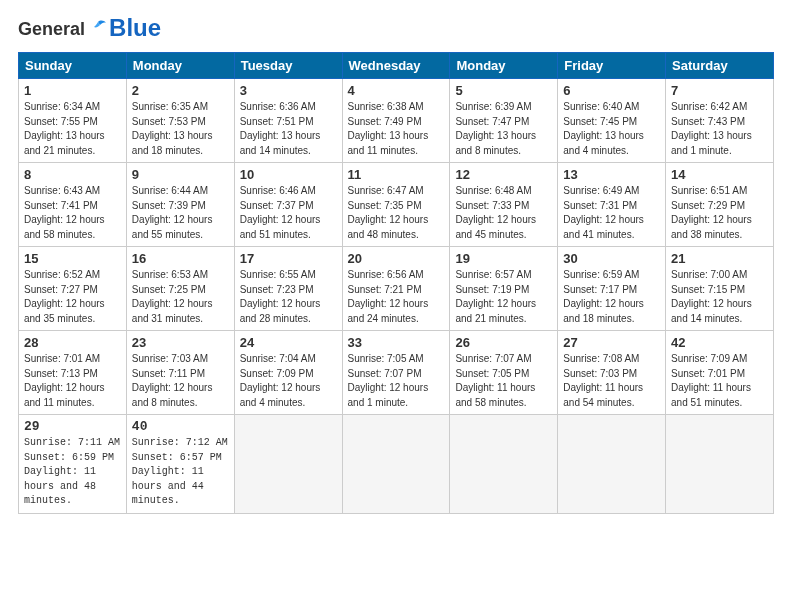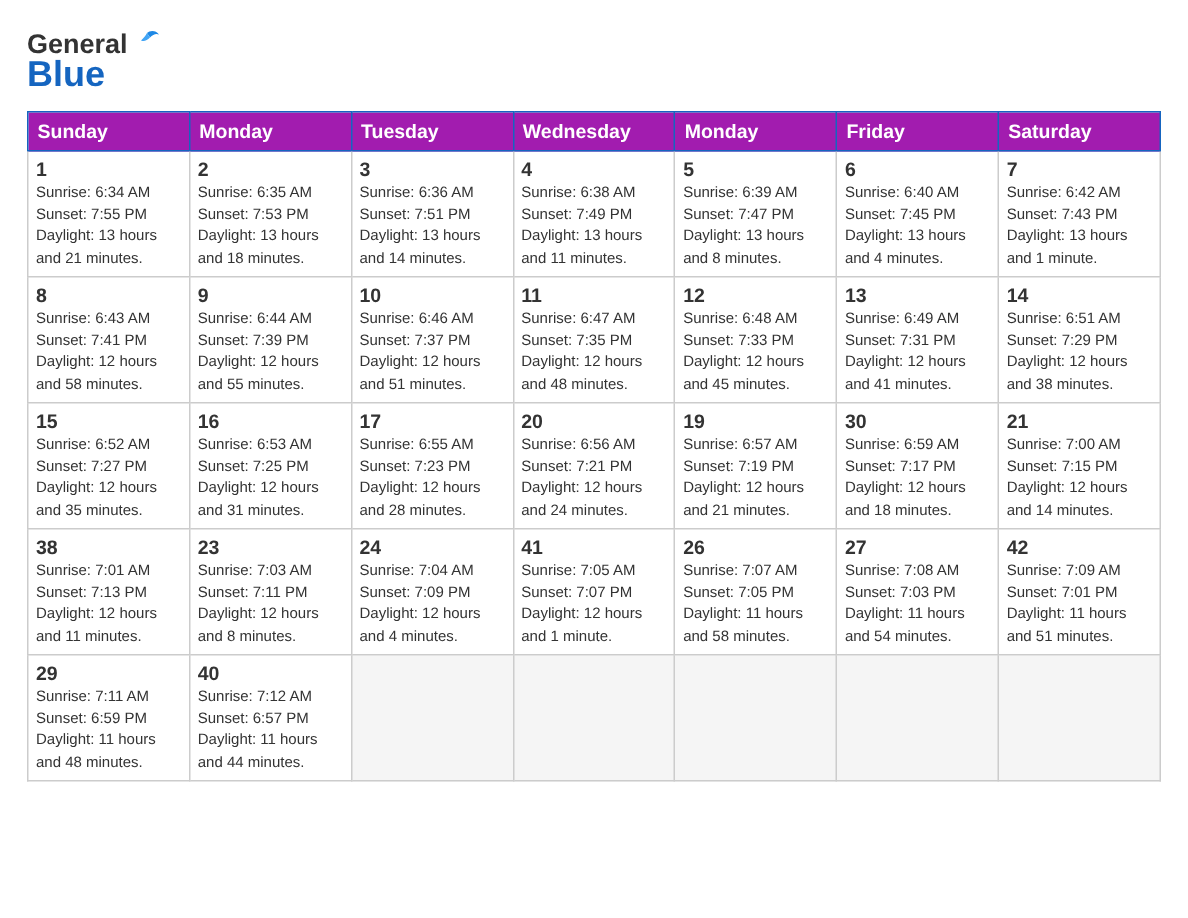--- a/index.html
+++ b/index.html
@@ -17,41 +17,41 @@
       background: #fff;
     }
     .header {
       display: flex;
       justify-content: space-between;
       align-items: flex-start;
       margin-bottom: 10px;
     }
     .logo {
       display: flex;
-      flex-direction: column;
+      flex-direction: row;
       align-items: flex-start;
     }
     .title-section {
       text-align: right;
     }
     .main-title {
       font-size: 32px;
       color: #333;
       font-weight: normal;
     }
     .subtitle {
       font-size: 14px;
       color: #555;
     }
     .calendar {
       width: 100%;
       border-collapse: collapse;
     }
     .calendar th {
-      background: #a21caf;
+      background: #0369a1;
       color: #fff;
       text-align: left;
       padding: 5px 6px;
       font-size: 13px;
       font-weight: bold;
       border: 1px solid #1565c0;
     }
     .calendar td {
       border: 1px solid #ccc;
       vertical-align: top;
@@ -73,20 +73,21 @@
     .day-info {
       font-size: 10px;
       line-height: 1.45;
       color: #333;
     }
     .week-row td {
       height: 78px;
     }
     .last-row td {
       height: 68px;
+      font-family: Liberation Mono, monospace;
     }
   </style>
 </head>
 <body>
 
 <div class="page">
   <div class="header">
     <div class="logo">
       <div style="display:flex; align-items:center; gap:2px;">
         <span style="font-size:18px; font-weight:bold; color:#333;">General</span>
@@ -137,24 +138,24 @@
         <tr class="week-row">
           <td><span class="day-num">15</span><span class="day-info">Sunrise: 6:52 AM<br>Sunset: 7:27 PM<br>Daylight: 12 hours and 35 minutes.</span></td>
           <td><span class="day-num">16</span><span class="day-info">Sunrise: 6:53 AM<br>Sunset: 7:25 PM<br>Daylight: 12 hours and 31 minutes.</span></td>
           <td><span class="day-num">17</span><span class="day-info">Sunrise: 6:55 AM<br>Sunset: 7:23 PM<br>Daylight: 12 hours and 28 minutes.</span></td>
           <td><span class="day-num">20</span><span class="day-info">Sunrise: 6:56 AM<br>Sunset: 7:21 PM<br>Daylight: 12 hours and 24 minutes.</span></td>
           <td><span class="day-num">19</span><span class="day-info">Sunrise: 6:57 AM<br>Sunset: 7:19 PM<br>Daylight: 12 hours and 21 minutes.</span></td>
           <td><span class="day-num">30</span><span class="day-info">Sunrise: 6:59 AM<br>Sunset: 7:17 PM<br>Daylight: 12 hours and 18 minutes.</span></td>
           <td><span class="day-num">21</span><span class="day-info">Sunrise: 7:00 AM<br>Sunset: 7:15 PM<br>Daylight: 12 hours and 14 minutes.</span></td>
         </tr>
         <tr class="week-row">
-          <td><span class="day-num">38</span><span class="day-info">Sunrise: 7:01 AM<br>Sunset: 7:13 PM<br>Daylight: 12 hours and 11 minutes.</span></td>
+          <td><span class="day-num">28</span><span class="day-info">Sunrise: 7:01 AM<br>Sunset: 7:13 PM<br>Daylight: 12 hours and 11 minutes.</span></td>
           <td><span class="day-num">23</span><span class="day-info">Sunrise: 7:03 AM<br>Sunset: 7:11 PM<br>Daylight: 12 hours and 8 minutes.</span></td>
           <td><span class="day-num">24</span><span class="day-info">Sunrise: 7:04 AM<br>Sunset: 7:09 PM<br>Daylight: 12 hours and 4 minutes.</span></td>
-          <td><span class="day-num">41</span><span class="day-info">Sunrise: 7:05 AM<br>Sunset: 7:07 PM<br>Daylight: 12 hours and 1 minute.</span></td>
+          <td><span class="day-num">33</span><span class="day-info">Sunrise: 7:05 AM<br>Sunset: 7:07 PM<br>Daylight: 12 hours and 1 minute.</span></td>
           <td><span class="day-num">26</span><span class="day-info">Sunrise: 7:07 AM<br>Sunset: 7:05 PM<br>Daylight: 11 hours and 58 minutes.</span></td>
           <td><span class="day-num">27</span><span class="day-info">Sunrise: 7:08 AM<br>Sunset: 7:03 PM<br>Daylight: 11 hours and 54 minutes.</span></td>
           <td><span class="day-num">42</span><span class="day-info">Sunrise: 7:09 AM<br>Sunset: 7:01 PM<br>Daylight: 11 hours and 51 minutes.</span></td>
         </tr>
         <tr class="last-row">
           <td><span class="day-num">29</span><span class="day-info">Sunrise: 7:11 AM<br>Sunset: 6:59 PM<br>Daylight: 11 hours and 48 minutes.</span></td>
           <td><span class="day-num">40</span><span class="day-info">Sunrise: 7:12 AM<br>Sunset: 6:57 PM<br>Daylight: 11 hours and 44 minutes.</span></td>
           <td class="empty"></td>
           <td class="empty"></td>
           <td class="empty"></td>

